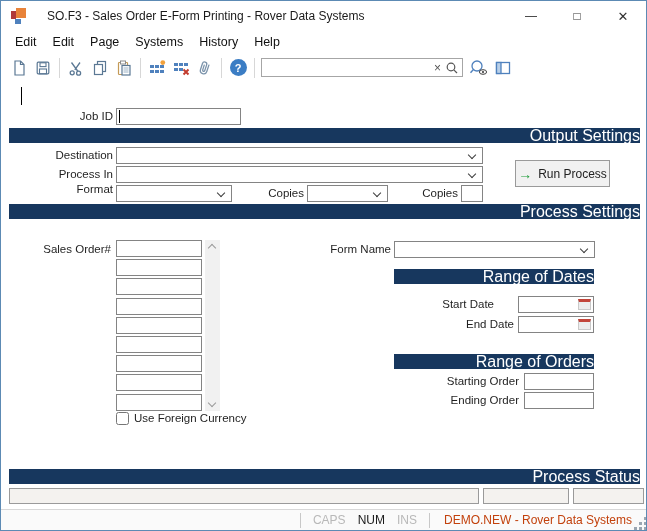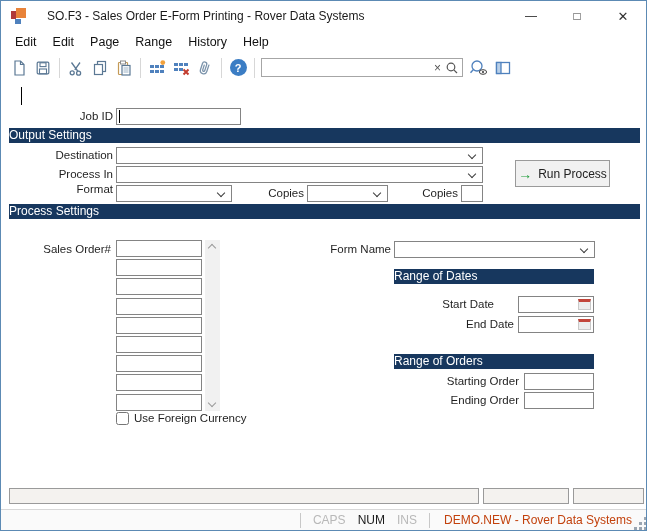--- a/index.html
+++ b/index.html
@@ -28,21 +28,21 @@
   .help-badge { width:17px; height:17px; border-radius:50%; background:var(--icon_blue,#3b7dc4); color:#fff; font-size:11px; font-weight:bold; display:flex; align-items:center; justify-content:center; }
   .search-box { width:202px; height:19px; border:1px solid #a6a6a6; background:#fff; display:flex; align-items:center; margin-left:2px; }
   .search-box input { flex:1; border:none; outline:none; height:15px; font-size:11.5px; padding:0 3px; font-family:"Liberation Sans",sans-serif; }
   .search-clear { color:#555; font-size:12px; padding:0 4px; }
   .search-mag { padding:0 3px 0 0; display:flex; }
   
   .label { position:absolute; font-size:11.5px; color:#1f1f1f; text-align:right; line-height:17px; white-space:nowrap; }
   .field { position:absolute; border:1px solid #848484; background:#fff; font-size:11.5px; padding:0 3px; font-family:"Liberation Sans",sans-serif; outline:none; }
   .combo { position:absolute; border:1px solid #848484; background:#fff; }
   .combo .chev { position:absolute; right:7px; top:4px; width:6px; height:6px; border-right:1.5px solid #3c3c3c; border-bottom:1.5px solid #3c3c3c; transform:rotate(45deg); }
-  .bar { position:absolute; height:15px; background:var(--header_bg,#17375e); color:#fff; font-size:12px; line-height:15px; text-align:left; }
+  .bar { position:absolute; height:15px; background:var(--header_bg,#17375e); color:#fff; font-size:16px; line-height:15px; text-align:right; }
   .bar.full { left:8px; width:631px; }
   .bar.mini { left:393px; width:200px; }
   
   .run-btn { position:absolute; left:514px; top:159px; width:95px; height:27px; background:#f1f1f1; border:1px solid #9a9a9a; display:flex; align-items:center; justify-content:center; gap:6px; font-size:12px; color:#222; }
   .run-arrow { color:var(--run_arrow_green,#1f9d3a); font-weight:bold; font-size:14px; line-height:1; }
   
   .so-list { position:absolute; left:115px; top:239px; width:86px; }
   .so-input { display:block; width:86px; height:17px; margin-bottom:2.2px; border:1px solid #848484; background:#fff; font-size:11.5px; padding:0 3px; font-family:"Liberation Sans",sans-serif; outline:none; }
   .vscroll { position:absolute; left:204px; top:239px; width:15px; height:171px; background:#f1f1f1; }
   .chev-up, .chev-down { position:absolute; left:4px; width:6px; height:6px; border-left:1.5px solid #9a9a9a; border-top:1.5px solid #9a9a9a; }
@@ -82,21 +82,21 @@
       <div class="win-btn">—</div>
       <div class="win-btn">□</div>
       <div class="win-btn close">✕</div>
     </div>
   </div>
 
   <div class="menubar">
     <div class="menu-item">Edit</div>
     <div class="menu-item">Edit</div>
     <div class="menu-item">Page</div>
-    <div class="menu-item">Range</div>
+    <div class="menu-item">Systems</div>
     <div class="menu-item">History</div>
     <div class="menu-item">Help</div>
   </div>
 
   <div class="toolbar">
     <div class="tbtn">
       <svg width="18" height="18" viewBox="0 0 18 18">
           <path d="M5 2h5.5L14 5.5V16H5z" fill="#fff" stroke="#5b7894" stroke-width="1.2"></path>
           <path d="M10.5 2v3.5H14" fill="none" stroke="#5b7894" stroke-width="1.2"></path>
         </svg>
@@ -269,20 +269,21 @@
     <span style="font-size:11.5px; line-height:15px; padding-left:3px;"></span>
     <span class="cal-icon"></span>
   </div>
 
   <div class="bar mini" style="top:353px;">Range of Orders</div>
   <div class="label" style="left:418px; top:372px; width:100px;">Starting Order</div>
   <input class="field" style="left: 523px; top: 372px; width: 70px; height: 17px;" value="">
   <div class="label" style="left:418px; top:391px; width:100px;">Ending Order</div>
   <input class="field" style="left: 523px; top: 391px; width: 70px; height: 17px;" value="">
 
+  <div class="bar full" style="top:468px;">Process Status</div>
   <div class="well" style="left:8px; width:470px;"></div>
   <div class="well" style="left:482px; width:86px;"></div>
   <div class="well" style="left:572px; width:71px;"></div>
 
   <div class="statusbar">
     <div class="sb-sep"></div>
     <div class="sb-dim">CAPS</div>
     <div class="sb-on">NUM</div>
     <div class="sb-dim">INS</div>
     <div class="sb-sep"></div>

